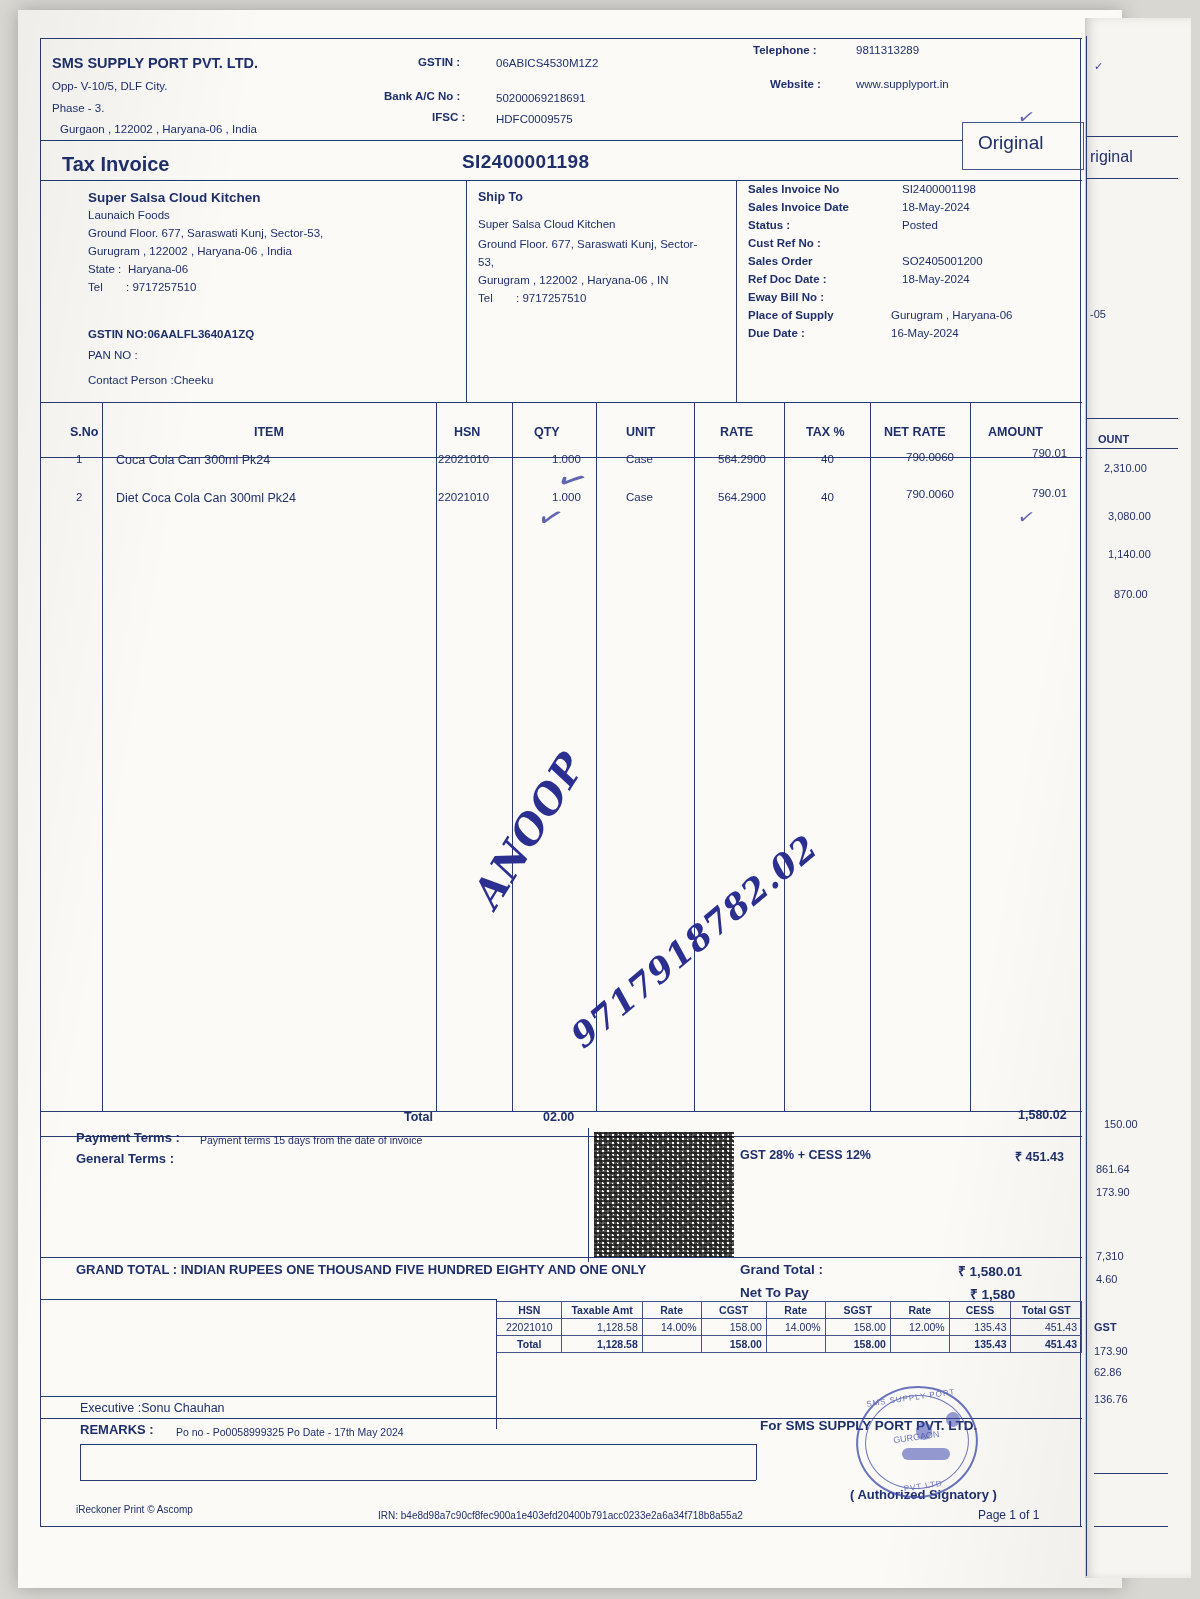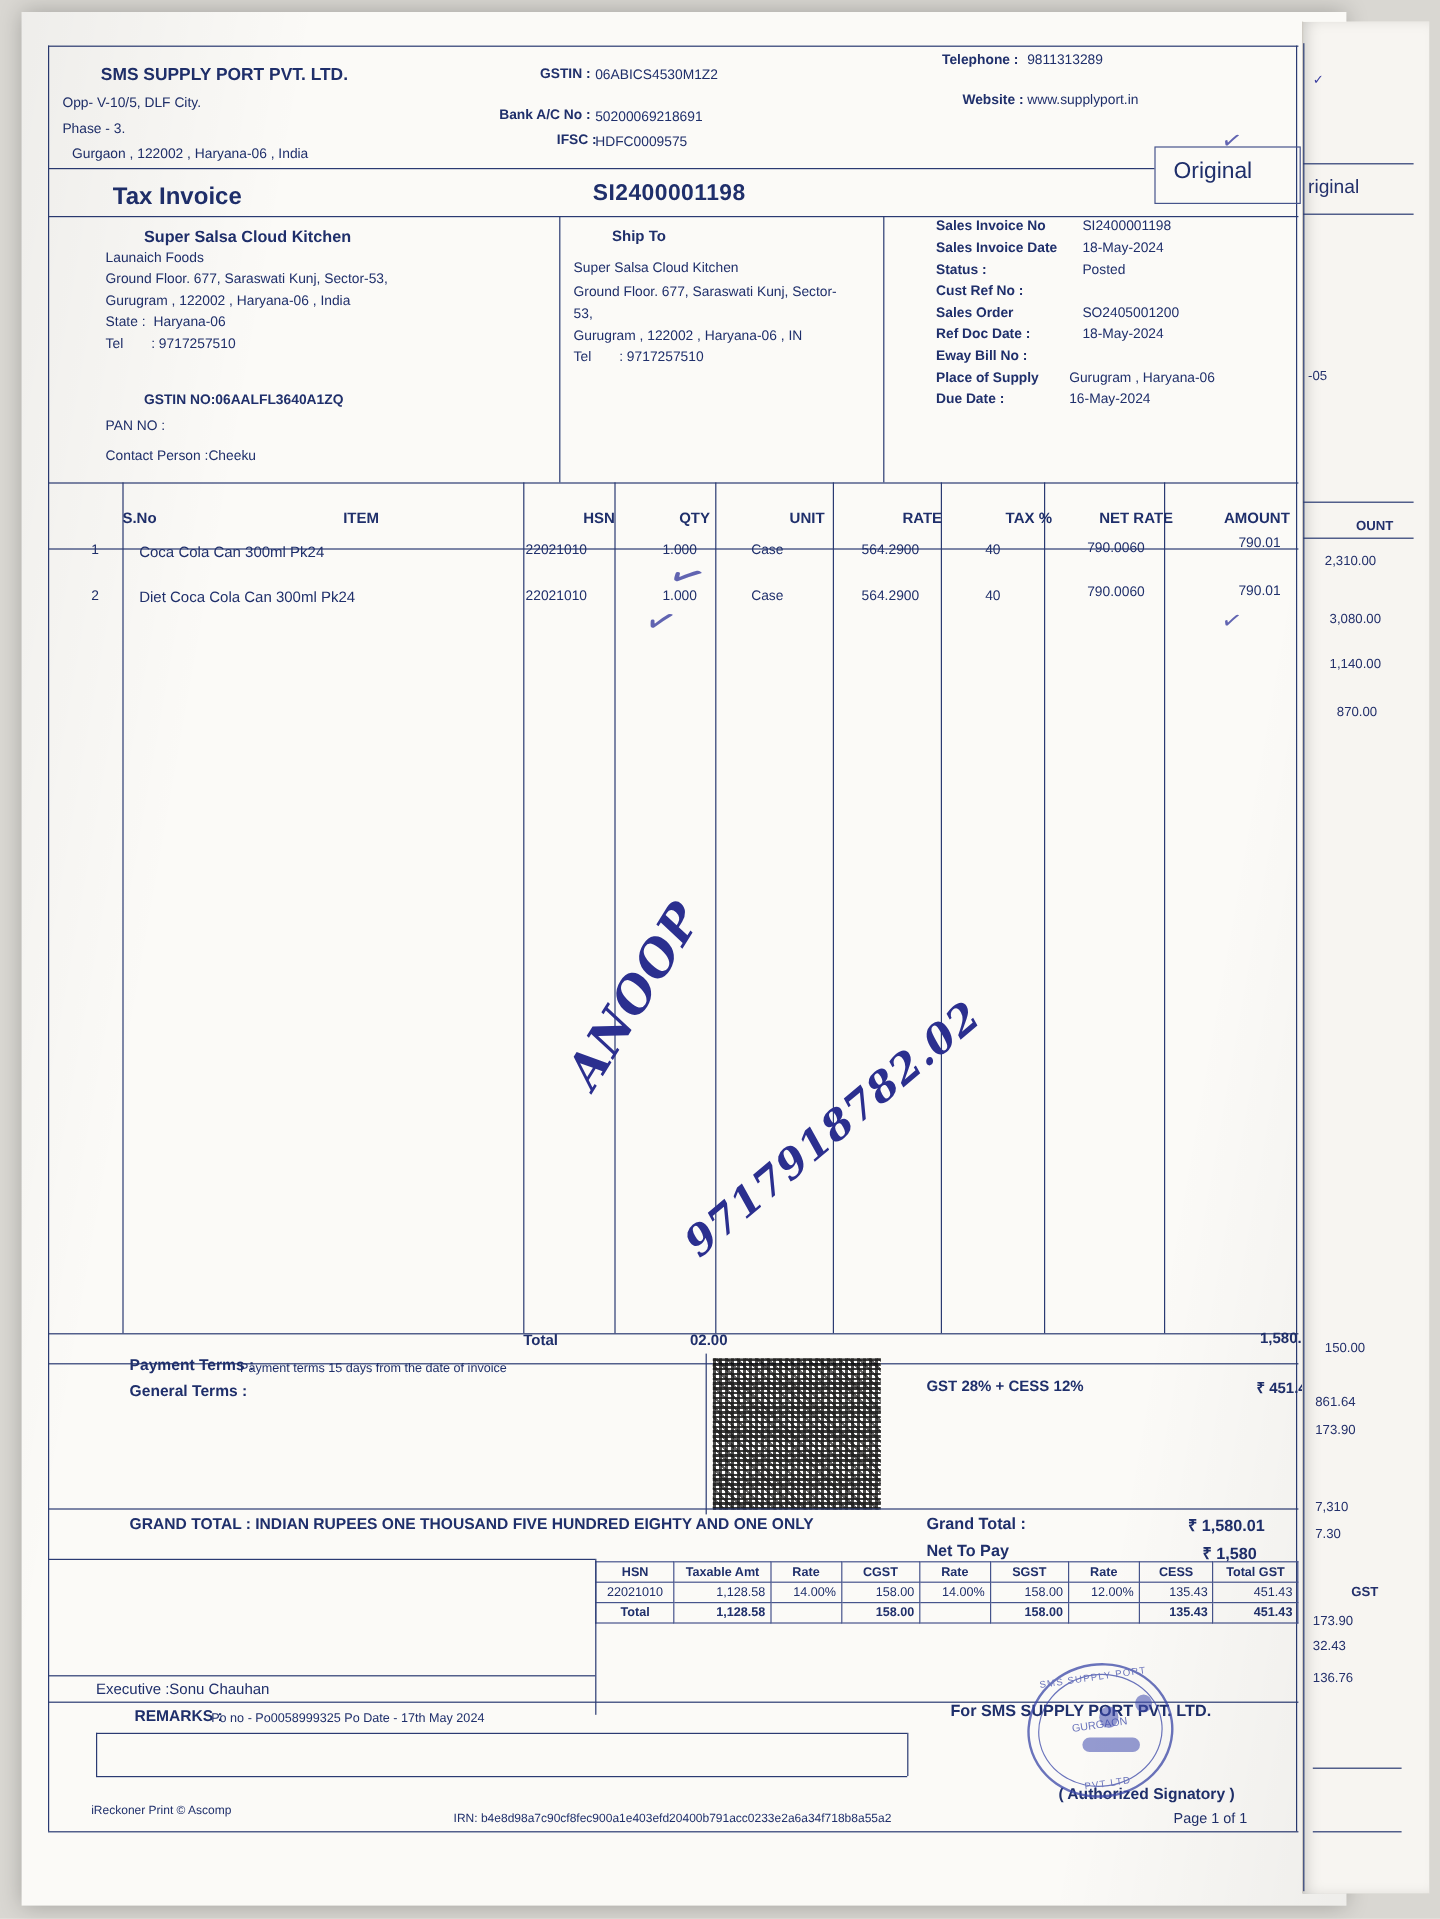--- a/index.html
+++ b/index.html
@@ -32,21 +32,21 @@
     box-shadow:inset 6px 0 14px -6px rgba(0,0,0,.25);
     font-size:11px;color:#23306b;
   }
   .undersheet .u{position:absolute;white-space:nowrap;font-family:"Liberation Sans",sans-serif;}
 
   .doc{position:absolute;inset:0;color:#1c2c66;}
   .t{position:absolute;white-space:nowrap;font-family:"Liberation Sans",sans-serif;color:#1f2f6b;}
   .ln{position:absolute;background:#2a3a72;}
   .box{position:absolute;border:1px solid #46548c;}
 
-  .b{font-weight:bold;margin-left:32px;}
+  .b{font-weight:bold;}
   .sm{font-size:10.5px;}
   .md{font-size:11.5px;}
   .lg{font-size:13px;}
   .xl{font-size:17px;}
 
   
   .hand{
     position:absolute;
     font-family:"DejaVu Serif", serif;
     color:#2b2f8f;
@@ -314,25 +314,25 @@
   <div class="u" style="left:4px;top:130px;font-size:16px;">riginal</div>
   <div class="u" style="left:4px;top:290px;">-05</div>
   <div class="u b" style="left:12px;top:415px;font-weight:bold;">OUNT</div>
   <div class="u" style="left:18px;top:444px;">2,310.00</div>
   <div class="u" style="left:22px;top:492px;">3,080.00</div>
   <div class="u" style="left:22px;top:530px;">1,140.00</div>
   <div class="u" style="left:28px;top:570px;">870.00</div>
   <div class="u" style="left:18px;top:1100px;">150.00</div>
   <div class="u" style="left:10px;top:1145px;">861.64</div>
   <div class="u" style="left:10px;top:1168px;">173.90</div>
-  <div class="u" style="left:10px;top:1255px;">7.30</div>
+  <div class="u" style="left:10px;top:1255px;">4.60</div>
   <div class="u" style="left:10px;top:1232px;">7,310</div>
   <div class="u b" style="left:8px;top:1303px;font-weight:bold;">GST</div>
   <div class="u" style="left:8px;top:1327px;">173.90</div>
-  <div class="u" style="left:8px;top:1348px;">32.43</div>
+  <div class="u" style="left:8px;top:1348px;">62.86</div>
   <div class="u" style="left:8px;top:1375px;">136.76</div>
   <div class="ln" style="left:8px;top:1455px;width:74px;height:1px;background:#2a3a72;"></div>
   <div class="ln" style="left:8px;top:1508px;width:74px;height:1px;background:#2a3a72;"></div>
   <div class="ln" style="left:0px;top:18px;width:1px;height:1540px;background:#2a3a72;"></div>
   <div class="ln" style="left:0px;top:118px;width:92px;height:1px;background:#2a3a72;"></div>
   <div class="ln" style="left:0px;top:160px;width:92px;height:1px;background:#2a3a72;"></div>
   <div class="ln" style="left:0px;top:400px;width:92px;height:1px;background:#2a3a72;"></div>
   <div class="ln" style="left:0px;top:430px;width:92px;height:1px;background:#2a3a72;"></div>
 </div>
 

